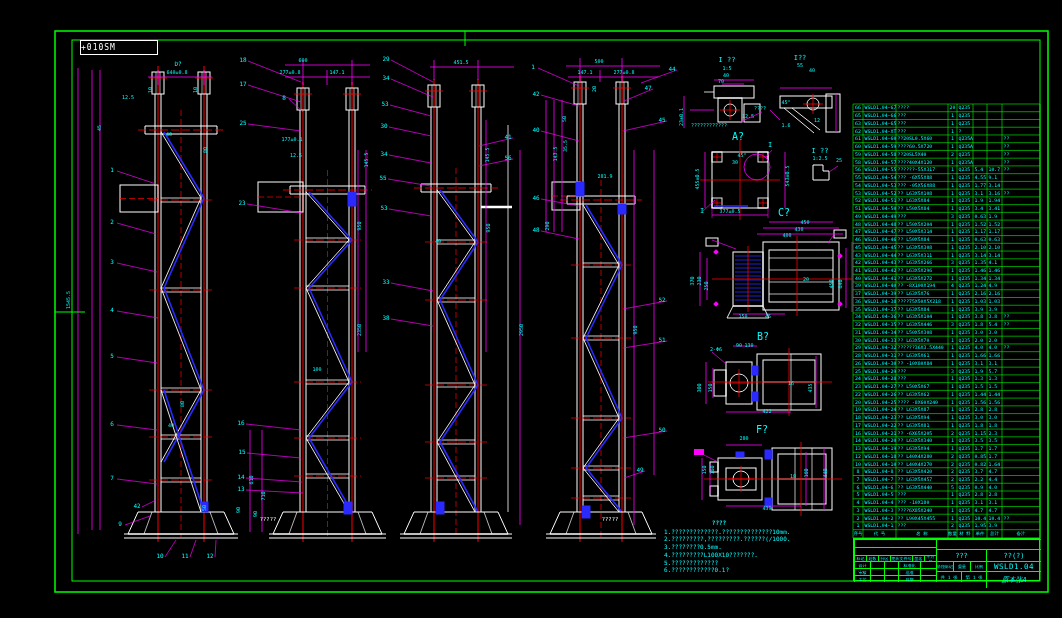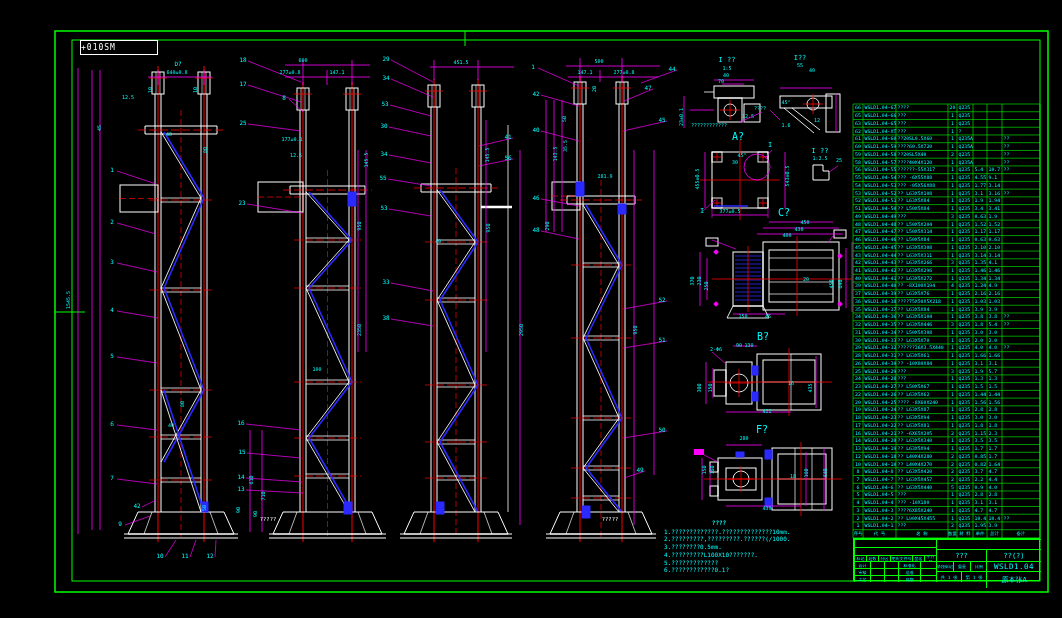--- a/index.html
+++ b/index.html
@@ -1051,21 +1051,21 @@
         <div>3.????????0.5mm.</div>
         <div>4.?????????L100X10???????.</div>
         <div>5.?????????????</div>
         <div>6.????????????0.1?</div>
       </div>
   </div>
 
   <div id="tb" class="ov">
     <div class="tbc big" style="left:132px;top:10px;width:55px;height:12px;">??(?)</div>
     <div class="tbc num" style="left:132px;top:22px;width:55px;height:10px;">WSLD1.04</div>
-    <div class="tbc big" style="left:132px;top:32px;width:55px;height:17px;">原本张A</div>
+    <div class="tbc big" style="left:132px;top:32px;width:55px;height:17px;font-style:italic;">原本张A</div>
     <div class="tbc big" style="left:82px;top:10px;width:50px;height:12px;">???</div>
     <div class="tbc" style="left:82px;top:32px;width:25px;height:11px;">共 1 张</div>
     <div class="tbc" style="left:107px;top:32px;width:25px;height:11px;">第 1 张</div>
     <div id="tbSmall">
         <div class="tbc" style="left: 0px; top: 0px; width: 82px; height: 8px; font-size: 4px;"></div>
         <div class="tbc" style="left: 0px; top: 8px; width: 82px; height: 8px; font-size: 4px;"></div>
         <div class="tbc" style="left: 0px; top: 16px; width: 12px; height: 6px; font-size: 4px;">标记</div>
         <div class="tbc" style="left: 12px; top: 16px; width: 12px; height: 6px; font-size: 4px;">处数</div>
         <div class="tbc" style="left: 24px; top: 16px; width: 12px; height: 6px; font-size: 4px;">分区</div>
         <div class="tbc" style="left: 36px; top: 16px; width: 22px; height: 6px; font-size: 4px;">更改文件号</div>

